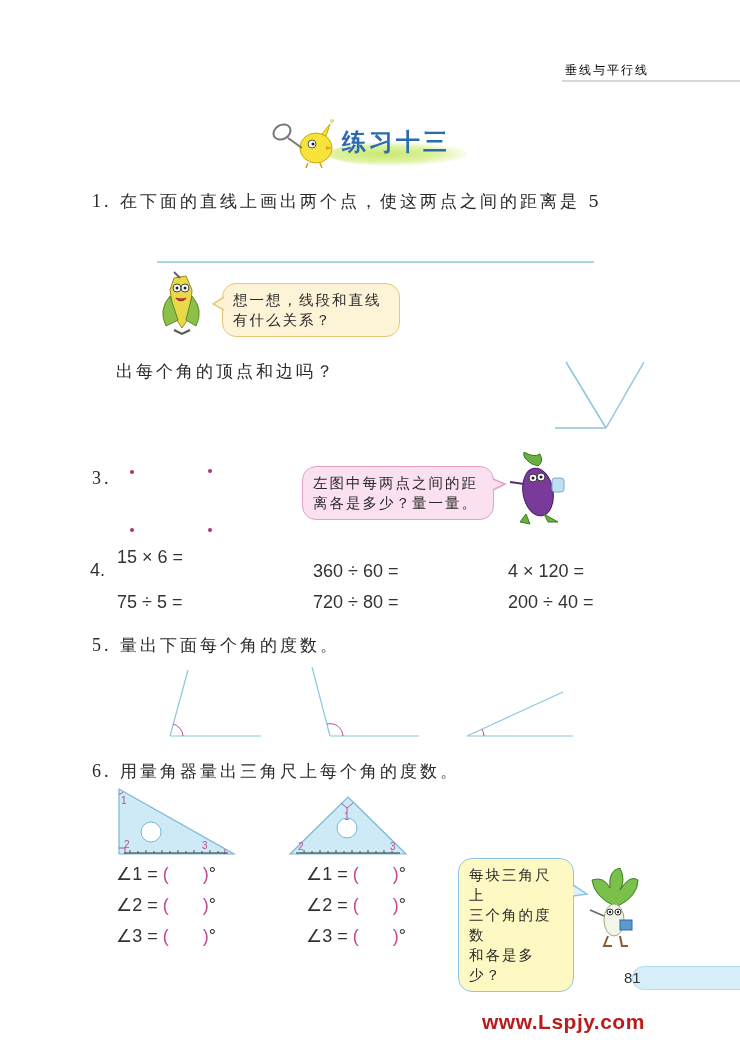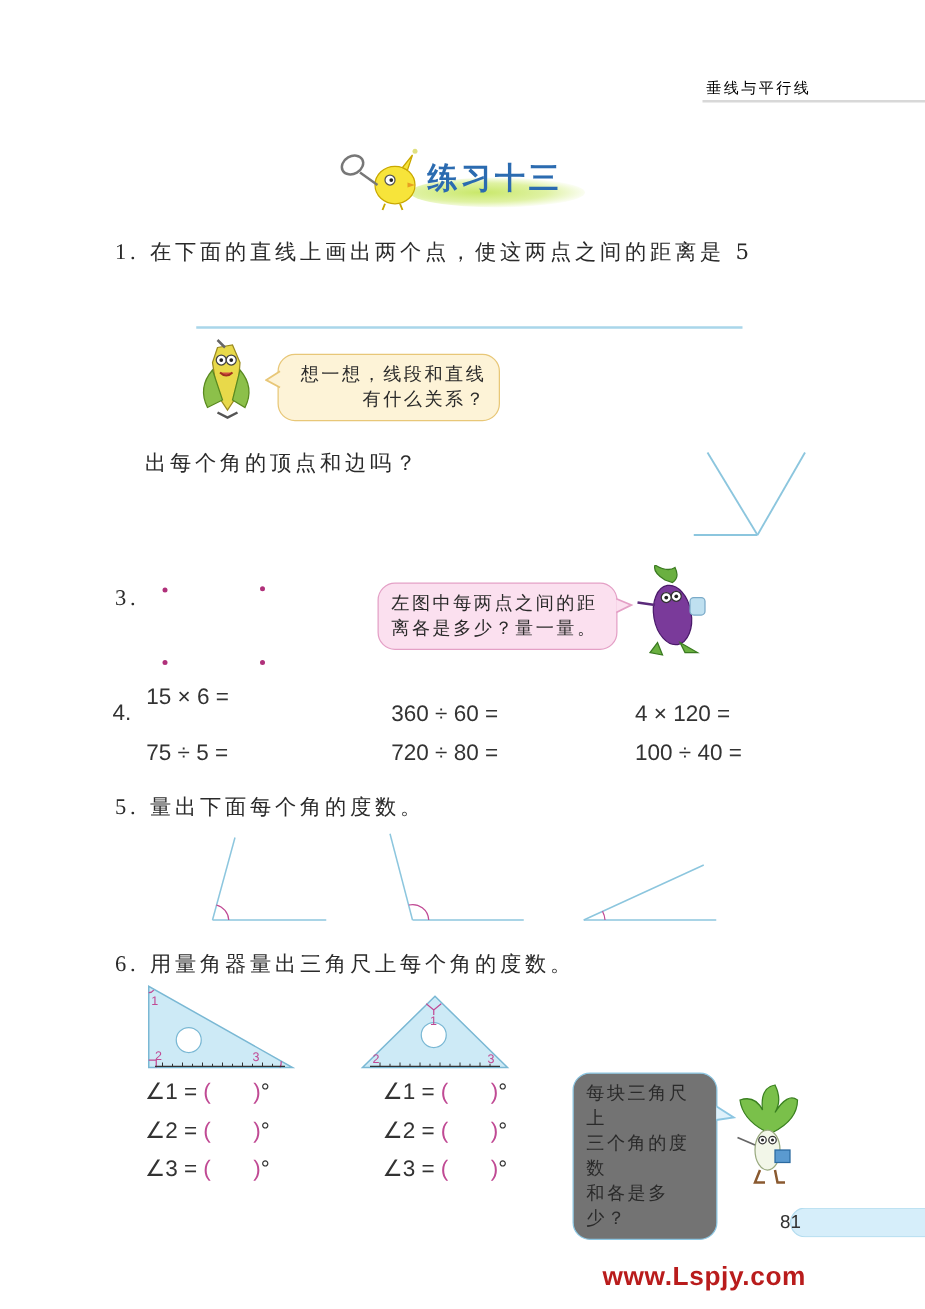--- a/index.html
+++ b/index.html
@@ -17,23 +17,23 @@
   .title-glow { left: 60px; top: 24px; width: 140px; height: 24px; border-radius: 50%;
     background: radial-gradient(ellipse at 40% 50%, #c9e86a 0%, #dff2a3 45%, rgba(255,255,255,0) 75%); }
   .title-text { left: 74px; top: 8px; font-family: "DejaVu Sans", sans-serif; font-size: 24px; color: #2b6bb0; letter-spacing: 3px; font-weight: bold; }
 
   .qtext { font-size: 17px; line-height: 30px; letter-spacing: 3px; color: #2a2a2a; }
   .qnum { font-family: "Liberation Serif", serif; font-size: 18px; }
 
   .blue-line { background: #a9d6ea; height: 2px; }
 
   .bubble { border-radius: 14px; font-size: 14.5px; line-height: 20px; letter-spacing: 2px; padding: 6px 10px; color: #2a2a2a; }
-  .bubble-yellow { background: #fdf3d7; border: 1.5px solid #e8c778; text-align: right; }
+  .bubble-yellow { background: #fdf3d7; border: 1.5px solid #e8c778; }
   .bubble-pink { background: #fbe0ef; border: 1.5px solid #e4a0c6; }
-  .bubble-blue { background: #737373; border: 1.5px solid #8cc6e2; }
+  .bubble-blue { background: #fef9c3; border: 1.5px solid #8cc6e2; }
 
   .dot { width: 4px; height: 4px; border-radius: 50%; background: #b0307a; }
 
   .calc { font-family: "Liberation Sans", "DejaVu Sans", sans-serif; font-size: 18px; color: #333; }
   .ang-row { font-family: "Liberation Sans", "DejaVu Sans", sans-serif; font-size: 18px; color: #333; }
   .paren { color: #c04a94; }
 
   .page-tab { left: 632px; top: 966px; width: 108px; height: 24px; background: #d6eefa;
     border-radius: 12px 0 0 12px; border: 1px solid #b3dcef; border-right: none; }
   .page-num { left: 624px; top: 969px; font-family: "Liberation Sans", sans-serif; font-size: 15px; color: #333; }
@@ -123,21 +123,21 @@
   <line x1="22" y1="32" x2="8" y2="30" stroke="#5a2a7a" stroke-width="2"></line>
   <path d="M24 62 L18 70 L28 72 Z M42 62 L46 70 L56 70 Z" fill="#6ab040" stroke="#3a7a20"></path>
 </svg>
 
 <div class="abs calc" style="left:90px;top:560px;">4.</div>
 <div class="abs calc" style="left:117px;top:547px;">15 × 6 =</div>
 <div class="abs calc" style="left:313px;top:561px;">360 ÷ 60 =</div>
 <div class="abs calc" style="left:508px;top:561px;">4 × 120 =</div>
 <div class="abs calc" style="left:117px;top:592px;">75 ÷ 5 =</div>
 <div class="abs calc" style="left:313px;top:592px;">720 ÷ 80 =</div>
-<div class="abs calc" style="left:508px;top:592px;">100 ÷ 40 =</div>
+<div class="abs calc" style="left:508px;top:592px;">200 ÷ 40 =</div>
 
 <div class="abs qtext" style="left:92px;top:630px;">
   <span class="qnum">5.</span> <span>量出下面每个角的度数。</span>
 </div>
 <svg class="abs" style="left:160px;top:660px" width="430" height="80">
 
   <g>
     <line x1="10" y1="76" x2="28" y2="10" stroke="#8cc6de" stroke-width="1.2"></line>
     <line x1="10" y1="76" x2="101" y2="76" stroke="#8cc6de" stroke-width="1.2"></line>
     <path d="M23 76 A13 13 0 0 0 13 64" stroke="#c04a94" stroke-width="1" fill="none"></path>

